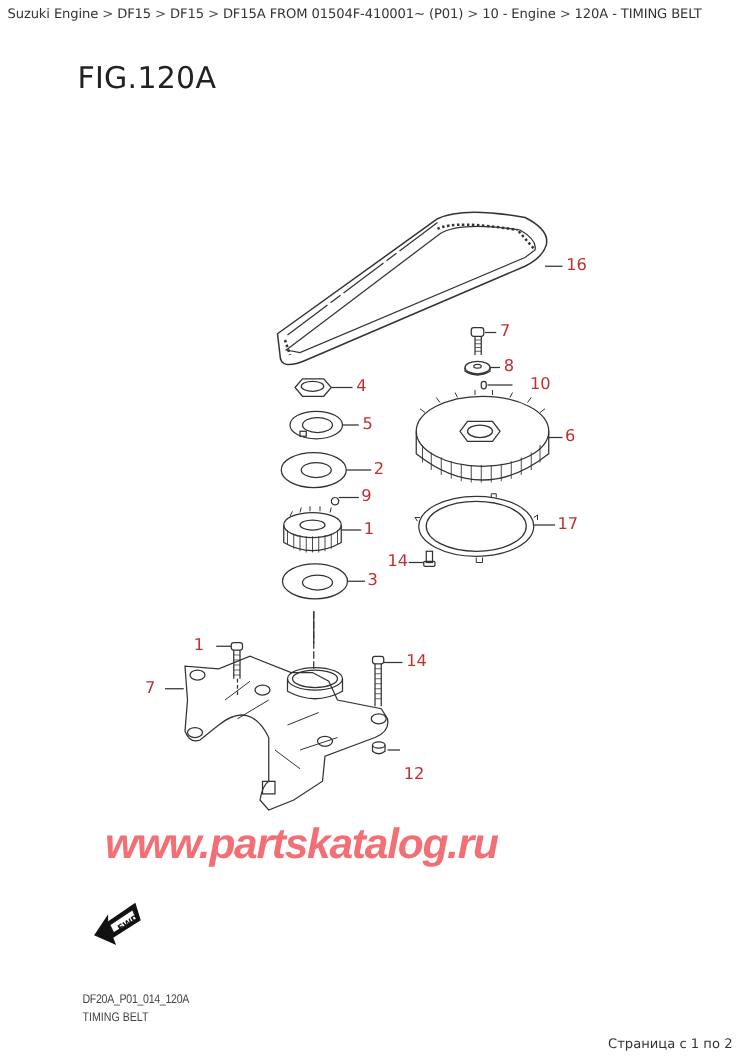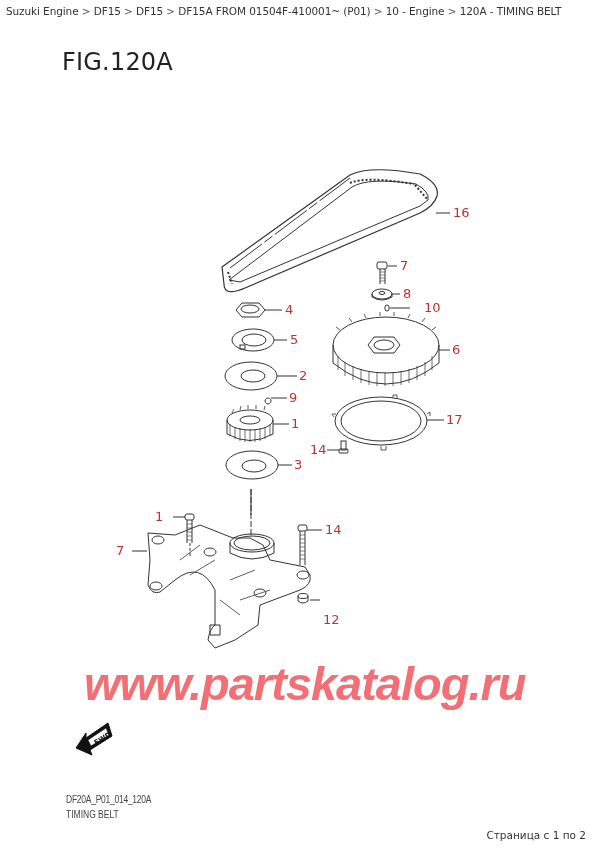--- a/index.html
+++ b/index.html
@@ -2,21 +2,21 @@
 <html><head>
 <meta charset="utf-8">
 <style>
   html, body { margin:0; padding:0; background:#ffffff; }
   body { width:600px; height:848px; position:relative; overflow:hidden; font-family:"DejaVu Sans", sans-serif; }
   .breadcrumb { position:absolute; left:6px; top:5px; font-size:10.5px; color:#333; white-space:nowrap; letter-spacing:-0.1px; }
   .breadcrumb span.sep { color:#555; }
   .fig-title { position:absolute; left:62px; top:48px; font-size:24px; font-weight:normal; color:#222; font-family:"DejaVu Sans", sans-serif; letter-spacing:0.2px; }
   svg.diagram { position:absolute; left:0; top:0; }
   .callout { position:absolute; font-size:13px; color:#c0302f; font-family:"DejaVu Sans", sans-serif; line-height:14px; }
-  .watermark { position:absolute; left:84px; top:656px; font-size:47px; font-weight:bold; font-style:italic; color:#f27075; font-family:"Liberation Sans", sans-serif; letter-spacing:-1px; white-space:nowrap; }
+  .watermark { position:absolute; left:84px; top:656px; font-size:34px; font-weight:bold; font-style:italic; color:#f27075; font-family:"Liberation Sans", sans-serif; letter-spacing:-1px; white-space:nowrap; }
   .code { position:absolute; left:66px; top:794px; font-size:10px; color:#444; font-family:"Liberation Sans", sans-serif; letter-spacing:-0.3px; transform:scaleX(0.85); transform-origin:left; }
   .caption { position:absolute; left:66px; top:809px; font-size:10px; color:#444; font-family:"Liberation Sans", sans-serif; transform:scaleX(0.85); transform-origin:left; }
   .page-info { position:absolute; right:14px; top:829px; font-size:10.5px; color:#333; white-space:nowrap; }
 </style>
 </head>
 <body>
 
 <div class="breadcrumb">
   <span>Suzuki Engine</span>
   <span class="sep">&gt;</span>

